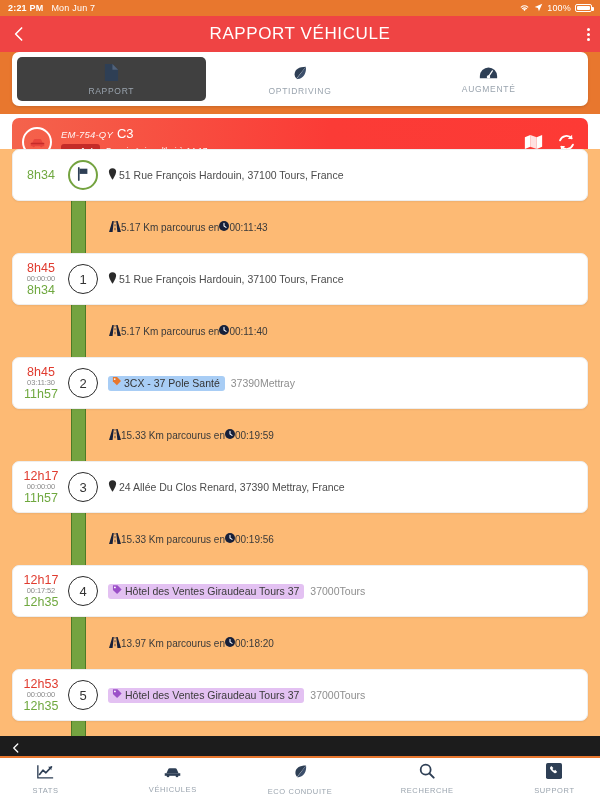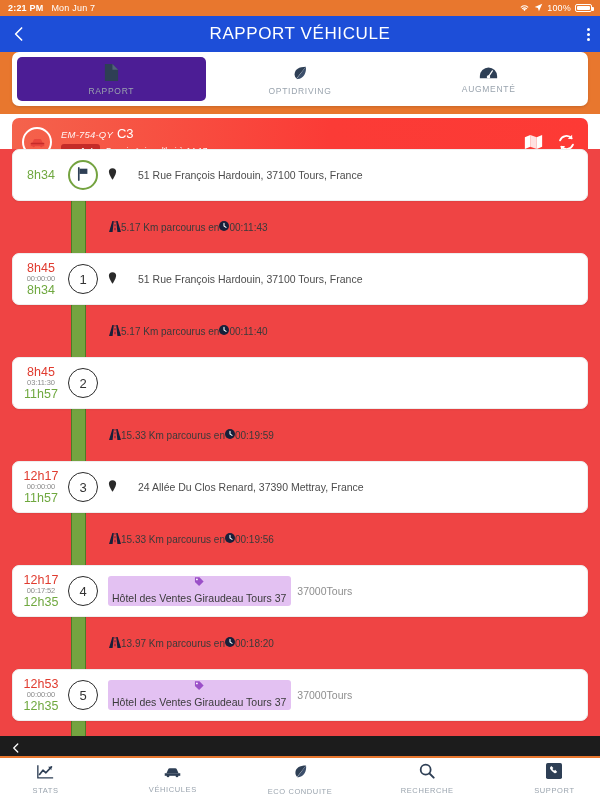--- a/index.html
+++ b/index.html
@@ -22,21 +22,21 @@
   .sb-right{margin-left:auto; display:flex; align-items:center; gap:4px;}
   .sb-pct{font-size:9px;}
   .batt{
     width:17px;height:8px;border:1px solid #fff;border-radius:2px;position:relative;
   }
   .batt:after{content:"";position:absolute;right:-3px;top:2px;width:2px;height:4px;background:#fff;border-radius:0 1px 1px 0;}
   .batt i{position:absolute;left:1px;top:1px;bottom:1px;right:1px;background:#fff;border-radius:1px;display:block;}
 
   
   .header{
-    height:36px; background:#1d4ed8; color:#fff;
+    height:36px; background:#ef4444; color:#fff;
     display:flex; align-items:center; padding:0 10px; position:relative;
   }
   .hdr-title{
     position:absolute;left:0;right:0;text-align:center;
     font-size:17px; letter-spacing:.6px; font-weight:400; pointer-events:none;
   }
   .back-chevron{ width:18px;height:18px; position:relative; z-index:2; cursor:pointer;}
   .kebab{margin-left:auto; z-index:2; display:flex;flex-direction:column;gap:2px;align-items:center;cursor:pointer;}
   .kebab span{width:3px;height:3px;border-radius:50%;background:#fff;display:block;}
 
@@ -45,21 +45,21 @@
     background:#E8772E; padding:0 12px 8px 12px;
   }
   .tabcard{
     background:#fff;border-radius:7px;display:flex;padding:5px;
     box-shadow:0 1px 3px rgba(0,0,0,.15);
   }
   .tab{
     flex:1;display:flex;flex-direction:column;align-items:center;justify-content:center;
     padding:6px 0 5px 0;border-radius:5px;cursor:pointer;
   }
-  .tab.active{background:#4c1d95;}
+  .tab.active{background:#404040;}
   .tab-label{font-size:8.5px;color:#9AA4AE;letter-spacing:.7px;margin-top:4px;}
   .tab svg{display:block;}
 
   
   .vehwrap{padding:4px 12px 5px 12px;background:#fff;}
   .vehicle{
     background:linear-gradient(95deg,#F4634C 0%,#FB3B36 55%,#FD3A35 100%);
     border-radius:7px;height:48px;display:flex;align-items:center;
     padding:0 12px 0 10px;position:relative;
   }
@@ -76,21 +76,21 @@
     background:#C42B28;color:#fff;font-size:9.5px;border-radius:3px;
     padding:1.5px 6px;letter-spacing:.2px;
   }
   .veh-since{font-size:8.5px;color:#fff;opacity:.95;}
   .veh-icons{margin-left:auto;display:flex;align-items:center;gap:14px;}
   .veh-icons svg{display:block;cursor:pointer;}
 
   
   .scroll{
     position:absolute;left:0;right:0;top:149px;bottom:64px;
-    overflow:hidden;background:#ef4444;
+    overflow:hidden;background:#fdba74;
   }
   .tl{position:relative;padding:0 12px;}
   .rail{
     position:absolute;left:71px;top:16px;bottom:-20px;width:15px;
     background:#74A340;border-left:1.5px solid #4D7A25;border-right:1.5px solid #4D7A25;
     z-index:0;
   }
 
   .stop{
     position:relative;z-index:2;background:#fff;border:1px solid #EEEEEE;
@@ -106,27 +106,27 @@
   .t-dep{font-size:12.5px;color:#6FA83F;}
   .t-single{font-size:12.5px;color:#6FA83F;}
   .marker{
     width:30px;height:30px;border-radius:50%;background:#fff;
     display:flex;align-items:center;justify-content:center;
     font-size:13px;color:#333;flex:0 0 30px;margin-left:3px;
     border:1.5px solid #2A2A2A;position:relative;z-index:3;
   }
   .marker.flag{border:2.5px solid #74A340;}
   .stop-body{flex:1;padding:0 8px 0 10px;display:flex;align-items:center;gap:0;min-width:0;}
-  .addr{font-size:10.5px;color:#4C4C4C;display:flex;align-items:center;gap:21px;white-space:nowrap;}
+  .addr{font-size:10.5px;color:#4C4C4C;display:flex;align-items:center;gap:2px;white-space:nowrap;}
   .badge{
     font-size:10.5px;border-radius:3px;padding:1px 5px 2px 4px;
     display:inline-flex;align-items:center;gap:3px;white-space:nowrap;
   }
   .badge.blue{background:#A8CDF5;color:#333;}
-  .badge.purple{background:#E3C1F2;color:#3A3A3A;flex-direction:column;}
+  .badge.purple{background:#E3C1F2;color:#3A3A3A;}
   .badge-after{font-size:10.5px;color:#8E8E8E;margin-left:6px;white-space:nowrap;}
 
   .leg{
     position:relative;z-index:2;height:52px;display:flex;align-items:center;
     padding-left:97px;
   }
   .leg-txt{font-size:10px;color:#3A3A3A;display:flex;align-items:center;white-space:nowrap;}
 
   
   .datebar{
@@ -334,20 +334,30 @@
             <span>00:11:40</span>
           </span>
         </div>
         <div class="stop">
           <div class="times">
             <div class="t-arr">8h45</div>
             <div class="t-dur">03:11:30</div>
             <div class="t-dep">11h57</div>
           </div>
           <div class="marker">2</div>
+          <div class="stop-body">
+            <span class="badge blue">
+              <span><svg width="9" height="10" viewBox="0 0 10 11">
+                  <path d="M5.6 0L10 4.4 5.4 9 1 4.6V0z" fill="#E8772E"></path>
+                  <circle cx="3" cy="2.3" r="1" fill="#fff"></circle>
+                </svg></span>
+              <span>3CX - 37 Pole Santé</span>
+            </span>
+            <span class="badge-after">37390Mettray</span>
+          </div>
         </div>
         <div class="leg">
           <span class="leg-txt">
             <span><svg width="12" height="11" viewBox="0 0 13 12">
                 <path d="M3.6 0h1.6L3.9 12H0zM7.8 0h1.6L13 12H9.1zM6.1 0h.8v2h-.8zm0 3.6h.8v2.2h-.8zm0 3.8h.8V10h-.8z" fill="#17203A"></path>
               </svg></span>
             <span>15.33 Km parcourus en</span>
             <span><svg width="10" height="10" viewBox="0 0 12 12">
                 <circle cx="6" cy="6" r="6" fill="#17203A"></circle>
                 <path d="M6 2.6V6l2.4 1.6" stroke="#fff" stroke-width="1.3" fill="none" stroke-linecap="round"></path>

